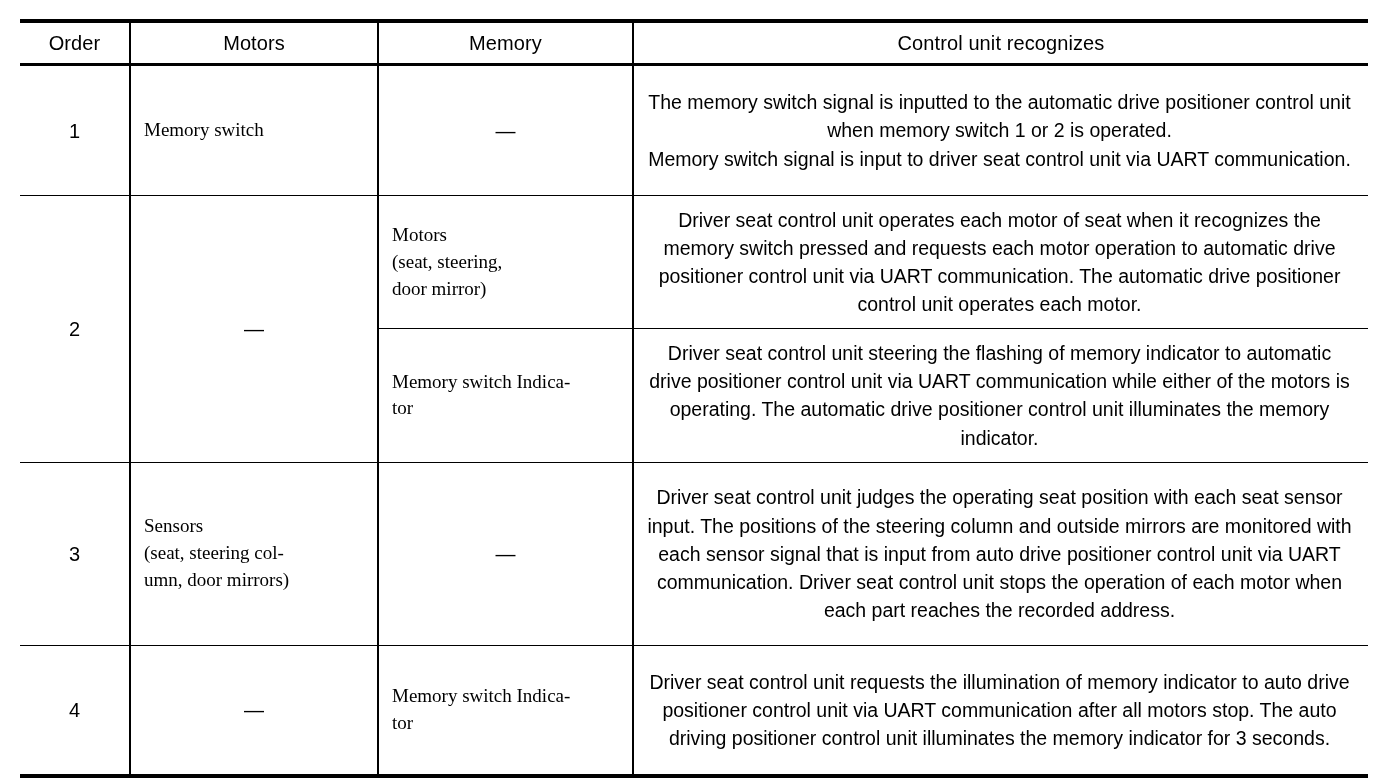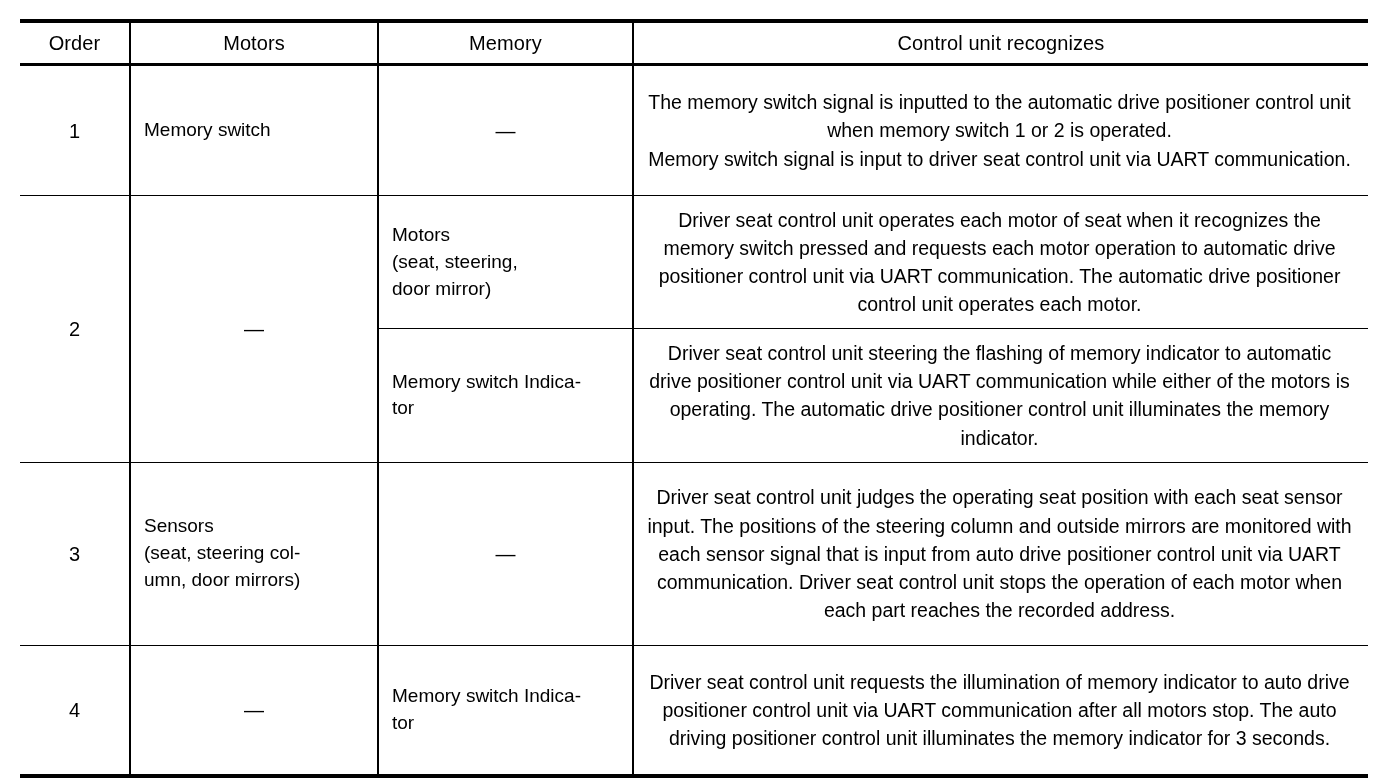--- a/index.html
+++ b/index.html
@@ -72,20 +72,21 @@
     line-height: 40px;
   }
 
   tbody tr.last-row td {
     border-bottom: 4px solid #000;
   }
 
   
   .cell-pad {
     padding: 9px 12px 9px 13px;
+    font-family: Liberation Serif, serif;
   }
   .cell-center {
     text-align: center;
   }
 
   .order-num {
     font-size: 20px;
     text-align: center;
     line-height: 1.2;
   }

